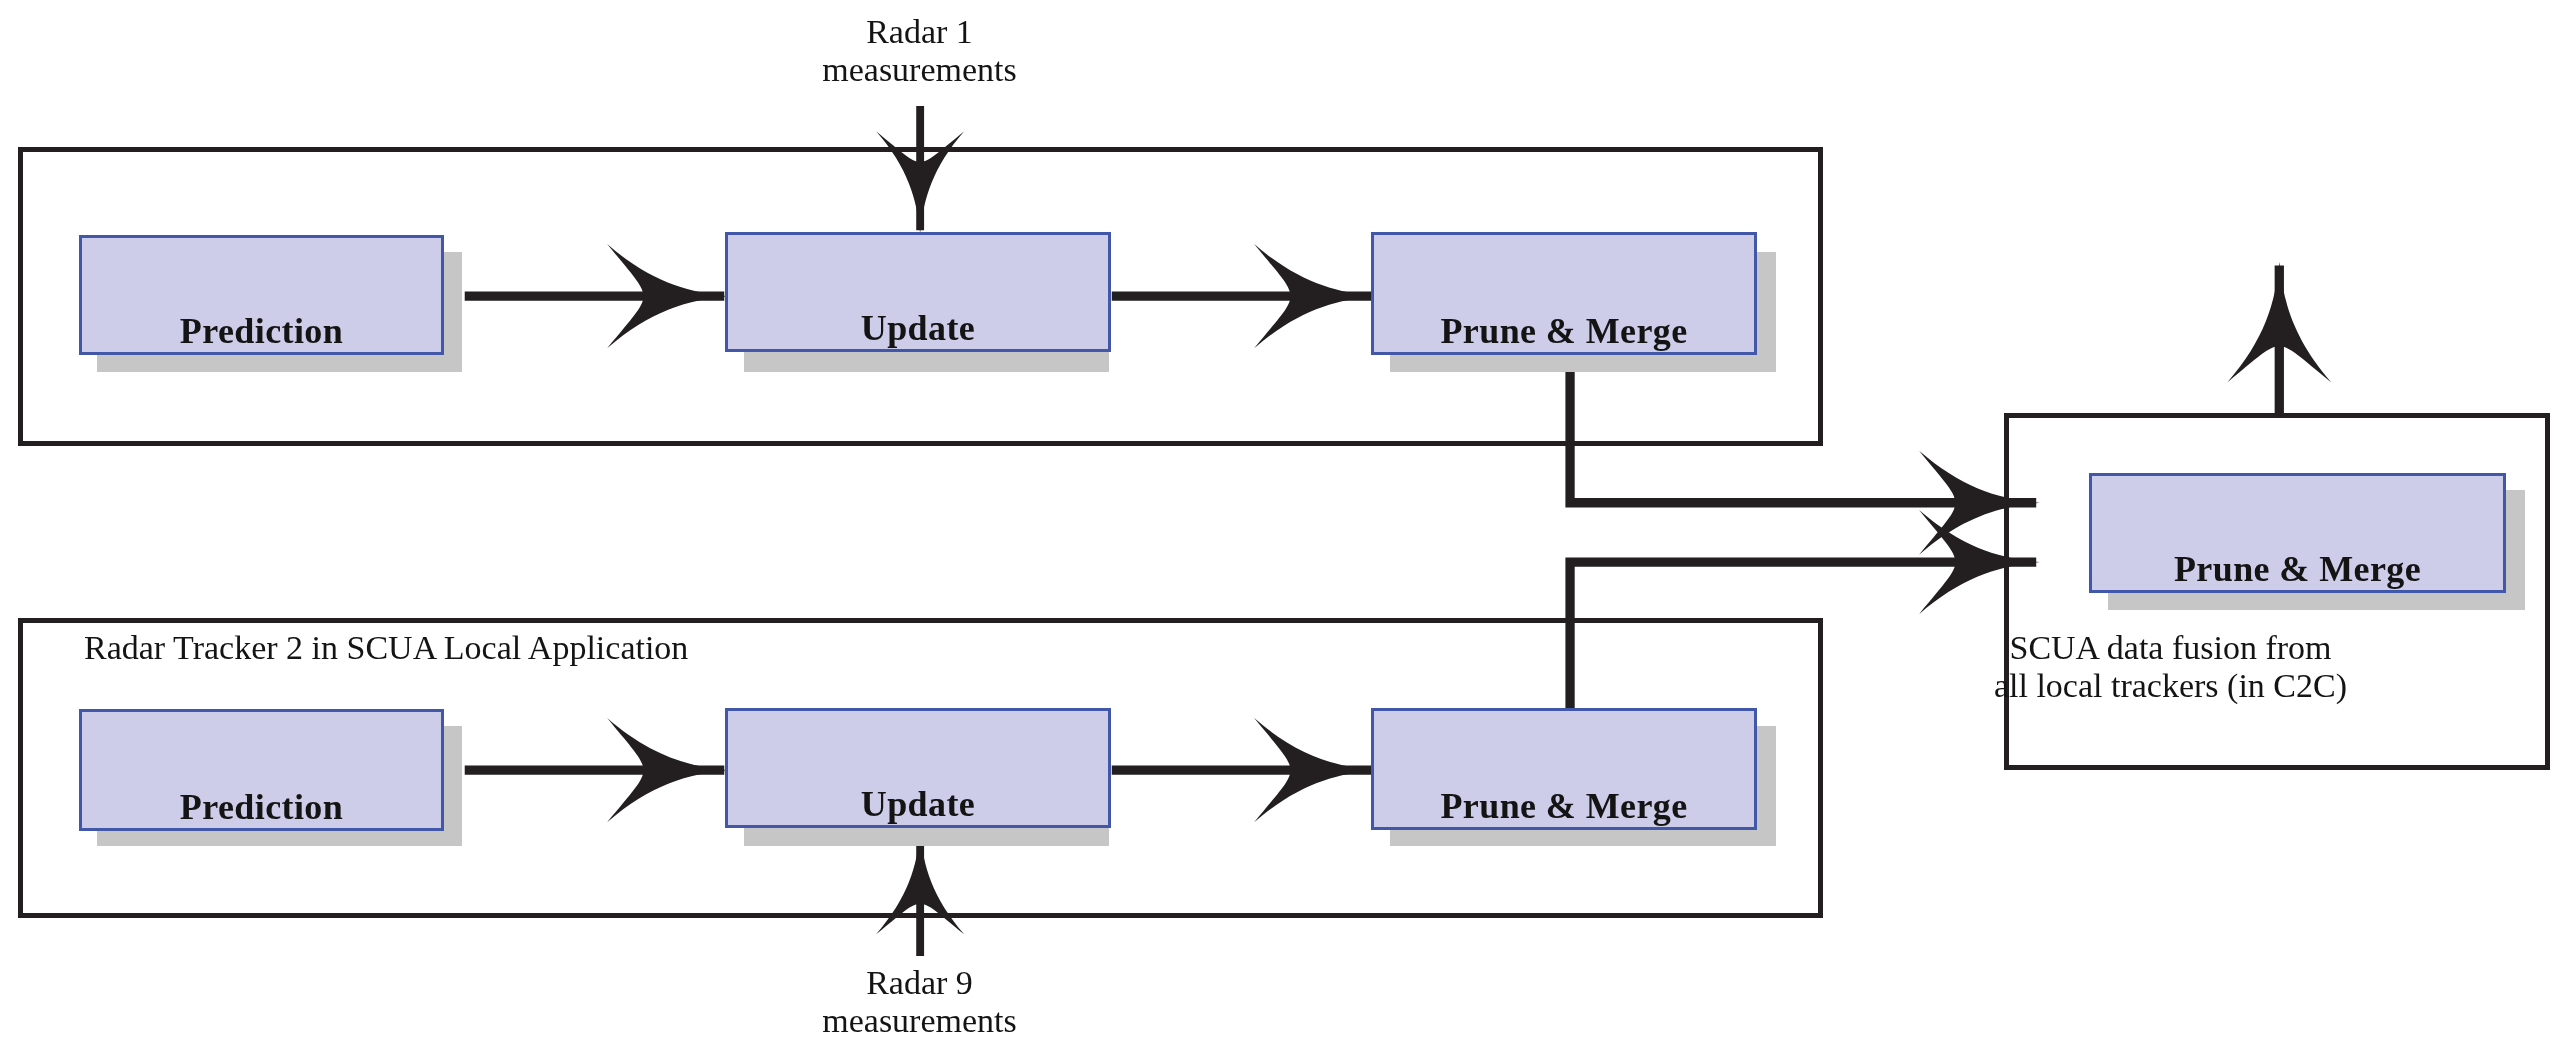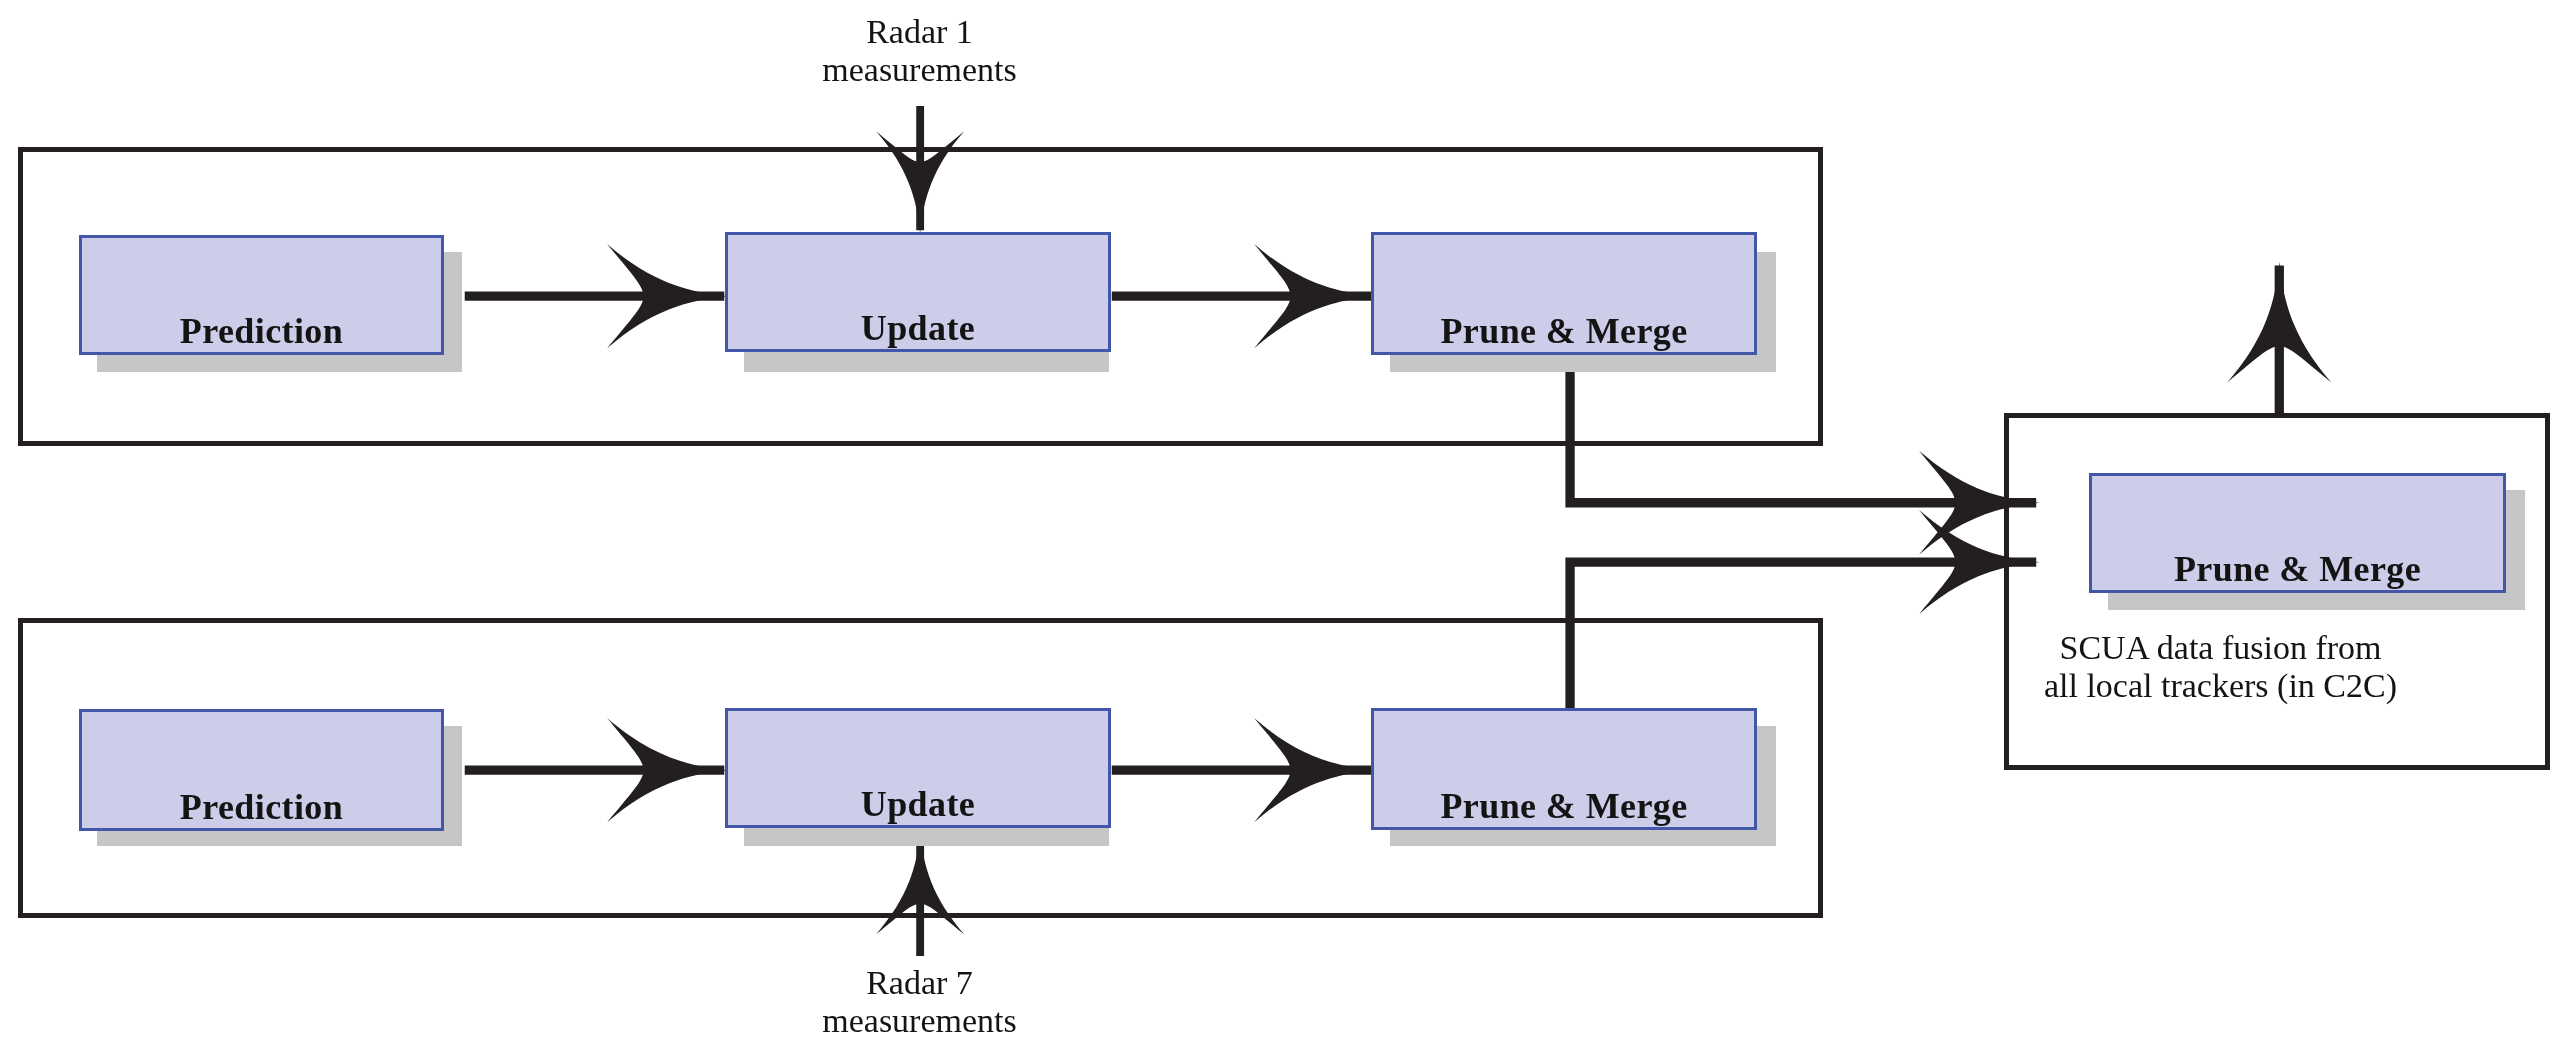--- a/index.html
+++ b/index.html
@@ -109,46 +109,47 @@
   <div class="proc-box" style="left:725px; top:232px; width:386px; height:120px;">
     <span class="proc-label">Update</span>
   </div>
   <div class="proc-box" style="left:1371px; top:232px; width:386px; height:123px;">
     <span class="proc-label">Prune &amp; Merge</span>
   </div>
 
 
   <div class="container-frame" style="left:18px; top:618px; width:1805px; height:300px;"></div>
 
+  <div class="note left" style="left:84px; top:629px;">Radar Tracker 2 in SCUA Local Application</div>
 
   <div class="proc-shadow" style="left:97px; top:726px; width:365px; height:120px;"></div>
   <div class="proc-shadow" style="left:744px; top:726px; width:365px; height:120px;"></div>
   <div class="proc-shadow" style="left:1390px; top:726px; width:386px; height:120px;"></div>
 
   <div class="proc-box" style="left:79px; top:709px; width:365px; height:122px;">
     <span class="proc-label">Prediction</span>
   </div>
   <div class="proc-box" style="left:725px; top:708px; width:386px; height:120px;">
     <span class="proc-label">Update</span>
   </div>
   <div class="proc-box" style="left:1371px; top:708px; width:386px; height:122px;">
     <span class="proc-label">Prune &amp; Merge</span>
   </div>
 
   <div class="note center" style="left:741px; top:13px; width:357px;">Radar 1
 measurements</div>
 
-  <div class="note center" style="left:741px; top:964px; width:357px;">Radar 7
+  <div class="note center" style="left:741px; top:964px; width:357px;">Radar 9
 measurements</div>
 
   <div class="container-frame" style="left:2004px; top:413px; width:546px; height:357px;"></div>
 
   <div class="proc-shadow" style="left:2108px; top:490px; width:417px; height:120px;"></div>
   <div class="proc-box" style="left:2089px; top:473px; width:417px; height:120px;">
     <span class="proc-label">Prune &amp; Merge</span>
   </div>
 
-  <div class="note center" style="left:1956px; top:629px; width:529px;">SCUA data fusion from
+  <div class="note center" style="left:1906px; top:629px; width:529px;">SCUA data fusion from
 all local trackers (in C2C)</div>
 
 
 </div>
 
 
 </body></html>

